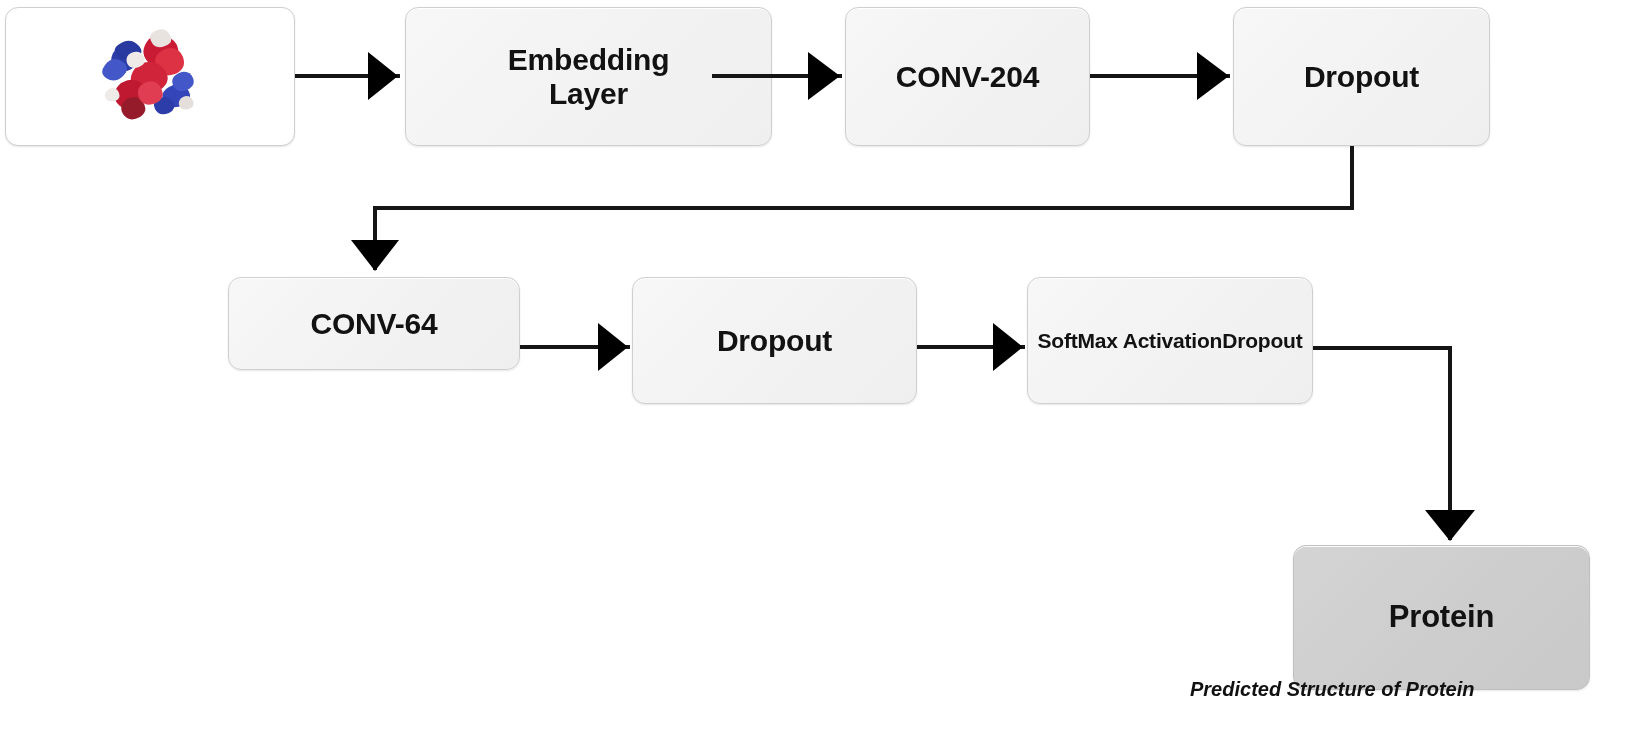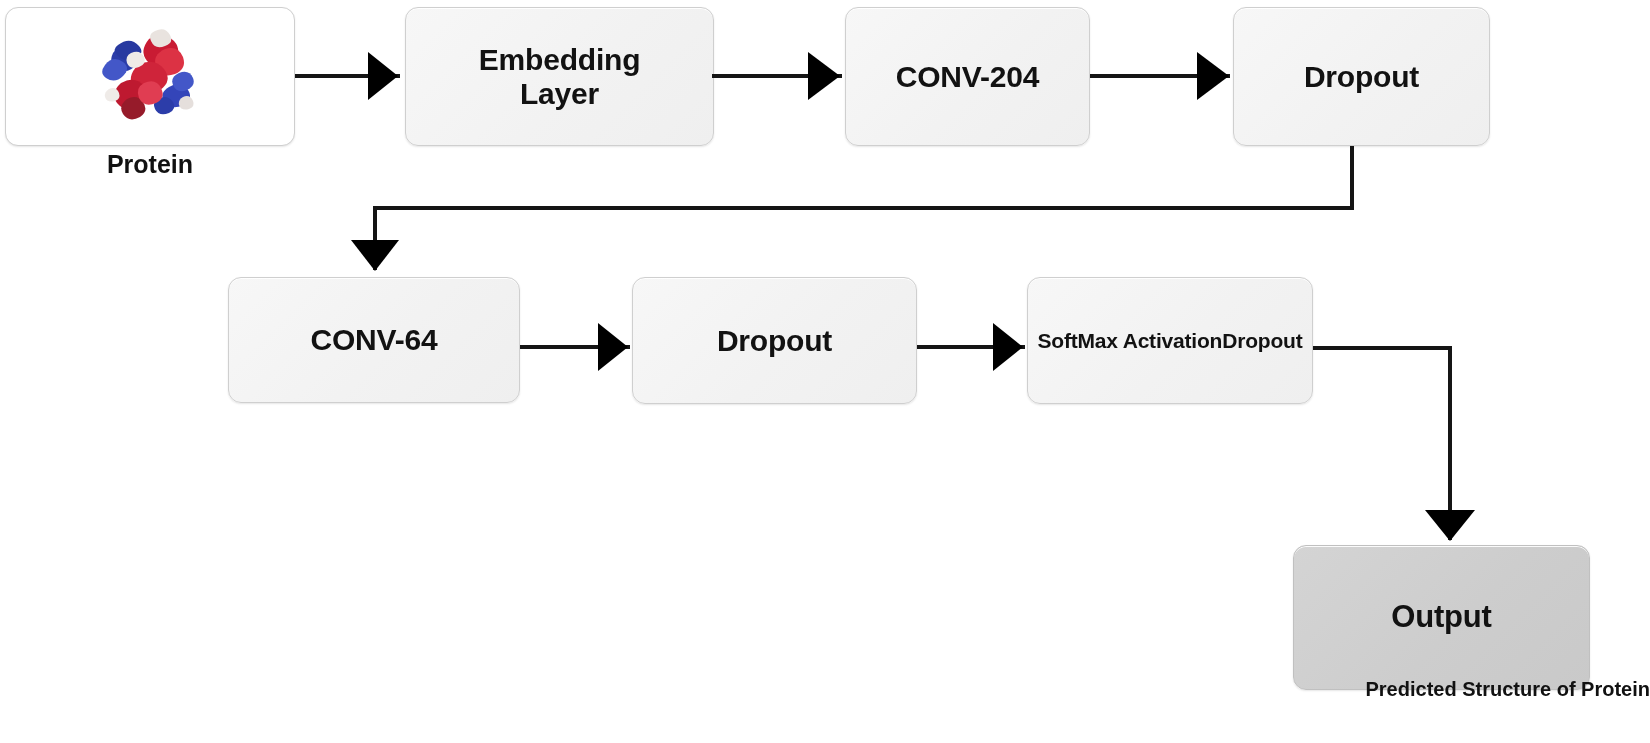--- a/index.html
+++ b/index.html
@@ -96,52 +96,51 @@
         <path d="M36 76 q10 -5 16 3 q6 9 -3 15 q-11 6 -17 -3 q-5 -8 4 -15 Z" fill="#8c1020"></path>
         <path d="M53 60 q12 -5 17 5 q5 10 -5 15 q-12 5 -17 -5 q-4 -10 5 -15 Z" fill="#d8354a"></path>
 
         <path d="M64 8 q10 -5 15 4 q4 8 -5 11 q-10 4 -14 -5 q-3 -7 4 -10 Z" fill="#e8e2de"></path>
         <path d="M40 30 q9 -4 13 4 q3 7 -5 10 q-9 3 -12 -4 q-2 -7 4 -10 Z" fill="#efe9e6"></path>
         <path d="M92 74 q7 -3 10 4 q2 6 -4 8 q-8 2 -10 -4 q-1 -5 4 -8 Z" fill="#e4dedb"></path>
         <path d="M18 66 q7 -3 10 4 q2 6 -4 8 q-8 2 -10 -4 q-1 -5 4 -8 Z" fill="#efeae7"></path>
       </g>
     </svg>
   </div>
-  <div class="caption" style="left:5px; top:150px; width:290px; text-align:center; font-size:25px;">Protein</div>
 
-  <div class="node" style="left:405px; top:7px; width:309px; height:139px; font-size:30px; flex-direction:column;">
+  <div class="node" style="left:405px; top:7px; width:367px; height:139px; font-size:30px; flex-direction:column;">
     <span class="node-label">Embedding</span>
     <span class="node-label">Layer</span>
   </div>
 
   <div class="node" style="left:845px; top:7px; width:245px; height:139px; font-size:30px;">
     <span class="node-label">CONV-204</span>
   </div>
 
   <div class="node" style="left:1233px; top:7px; width:257px; height:139px; font-size:30px;">
     <span class="node-label">Dropout</span>
   </div>
 
-  <div class="node" style="left:228px; top:277px; width:292px; height:126px; font-size:30px;">
+  <div class="node" style="left:228px; top:277px; width:292px; height:93px; font-size:30px;">
     <span class="node-label">CONV-64</span>
   </div>
 
   <div class="node" style="left:632px; top:277px; width:285px; height:127px; font-size:30px;">
     <span class="node-label">Dropout</span>
   </div>
 
   <div class="node" style="left:1027px; top:277px; width:286px; height:127px; font-size:21px; flex-direction:row;">
     <span class="node-label">SoftMax Activation</span>
     <span class="node-label">Dropout</span>
   </div>
 
   <div class="node dark" style="left:1293px; top:545px; width:297px; height:145px; font-size:31px;">
-    <span class="node-label">Output</span>
+    <span class="node-label">Protein</span>
   </div>
-  <div class="caption" style="left:1190px; top:678px; width:460px; text-align:right; font-size:20px;">Predicted Structure of Protein</div>
+  <div class="caption" style="left:1190px; top:678px; width:460px; text-align:left; font-size:20px;font-style:italic;">Predicted Structure of Protein</div>
 
   <svg id="wires" viewBox="0 0 1650 743">
 
     <g>
       <line x1="295" y1="76" x2="400" y2="76" stroke-width="4"></line>
       <polyline points="368,52 398,76 368,100" stroke-width="5" stroke-linecap="round" stroke-linejoin="round"></polyline>
     </g>
 
     <g>
       <line x1="712" y1="76" x2="842" y2="76" stroke-width="4"></line>

